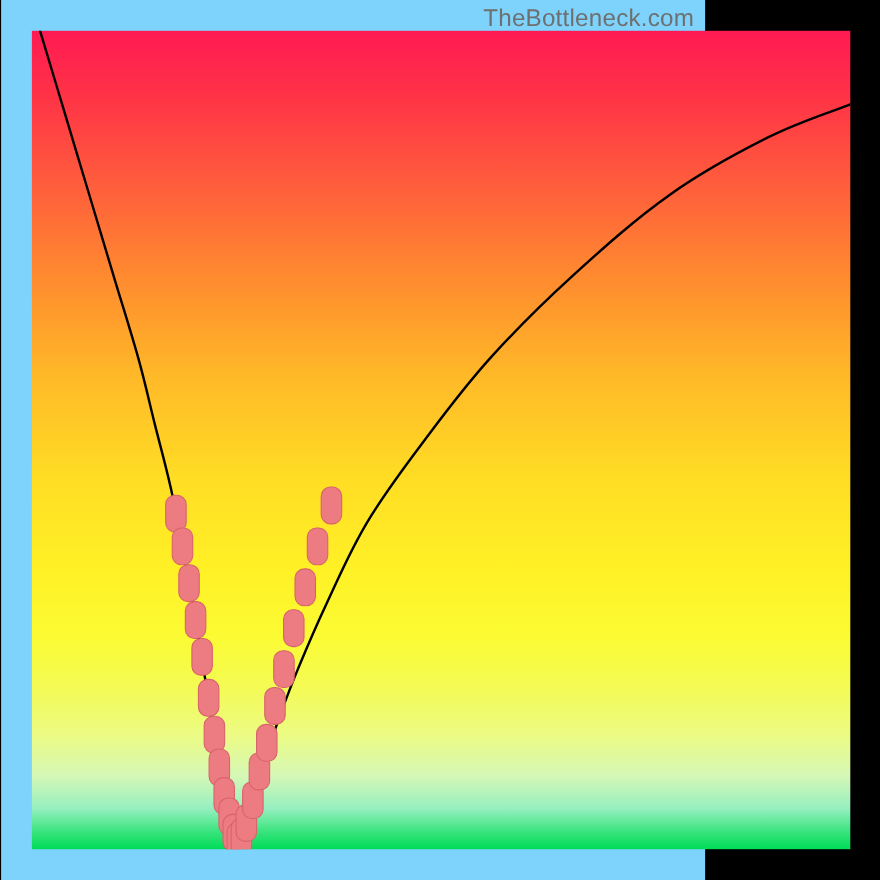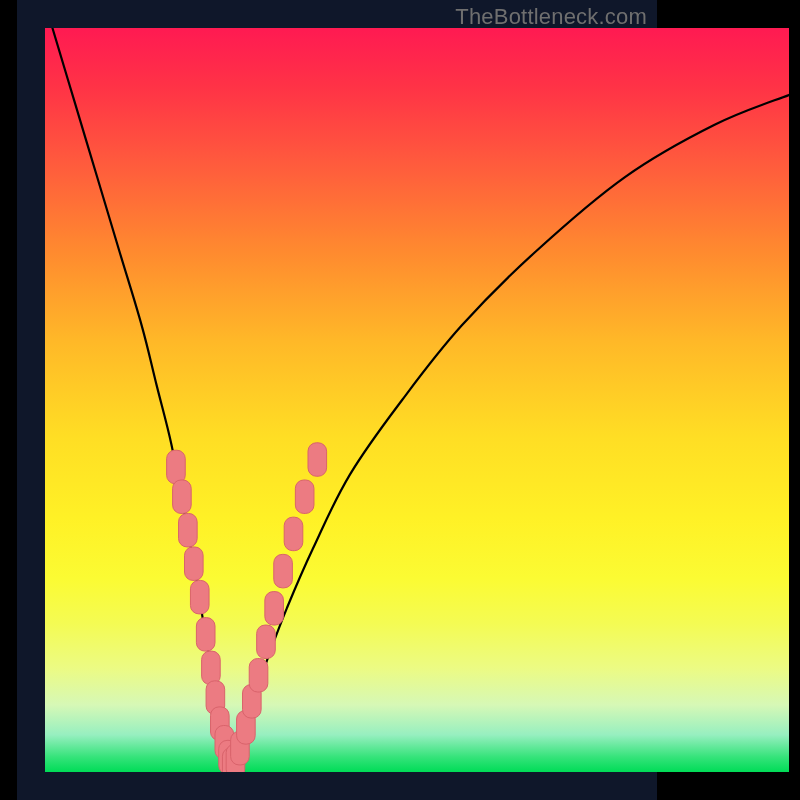--- a/index.html
+++ b/index.html
@@ -7,24 +7,24 @@
     padding: 0;
     width: 800px;
     height: 800px;
     overflow: hidden;
     background: #000;
     font-family: Arial, Helvetica, sans-serif;
   }
   .frame {
     position: absolute;
     top: 0;
-    left: 17px;
+    left: 1px;
     width: 640px;
     height: 800px;
-    background: #0f172a;
+    background: #7dd3fc;
   }
   .plot {
     position: absolute;
     top: 28px;
     left: 28px;
     width: 744px;
     height: 744px;
     
     background: linear-gradient(
       to bottom,

